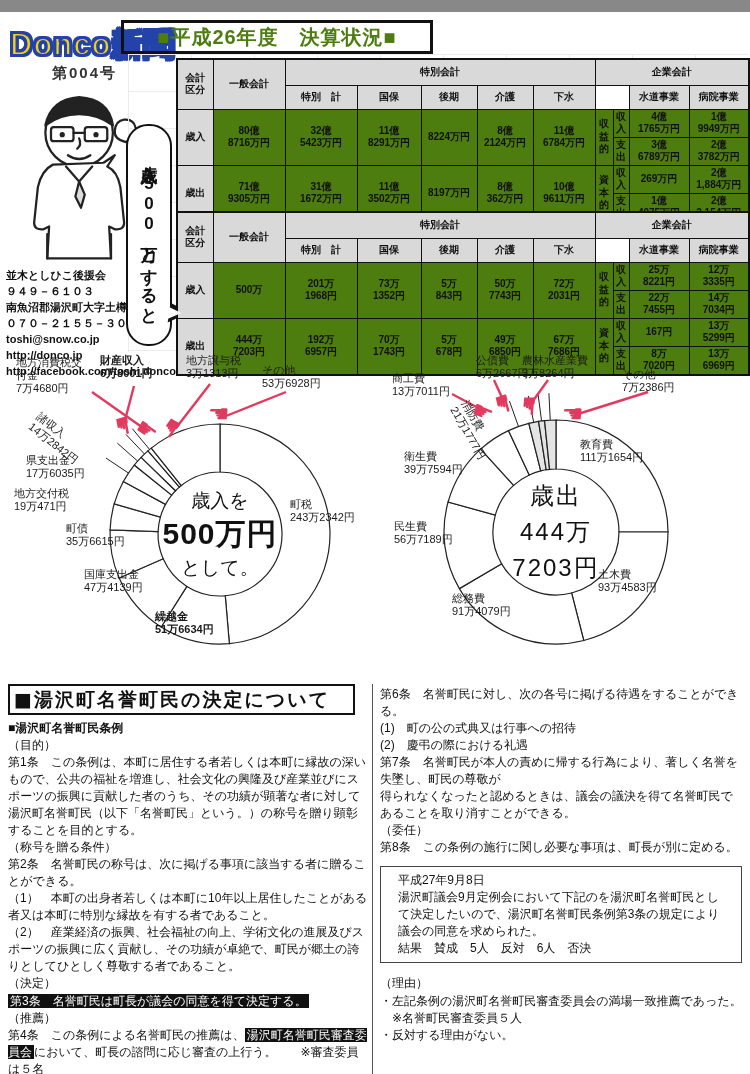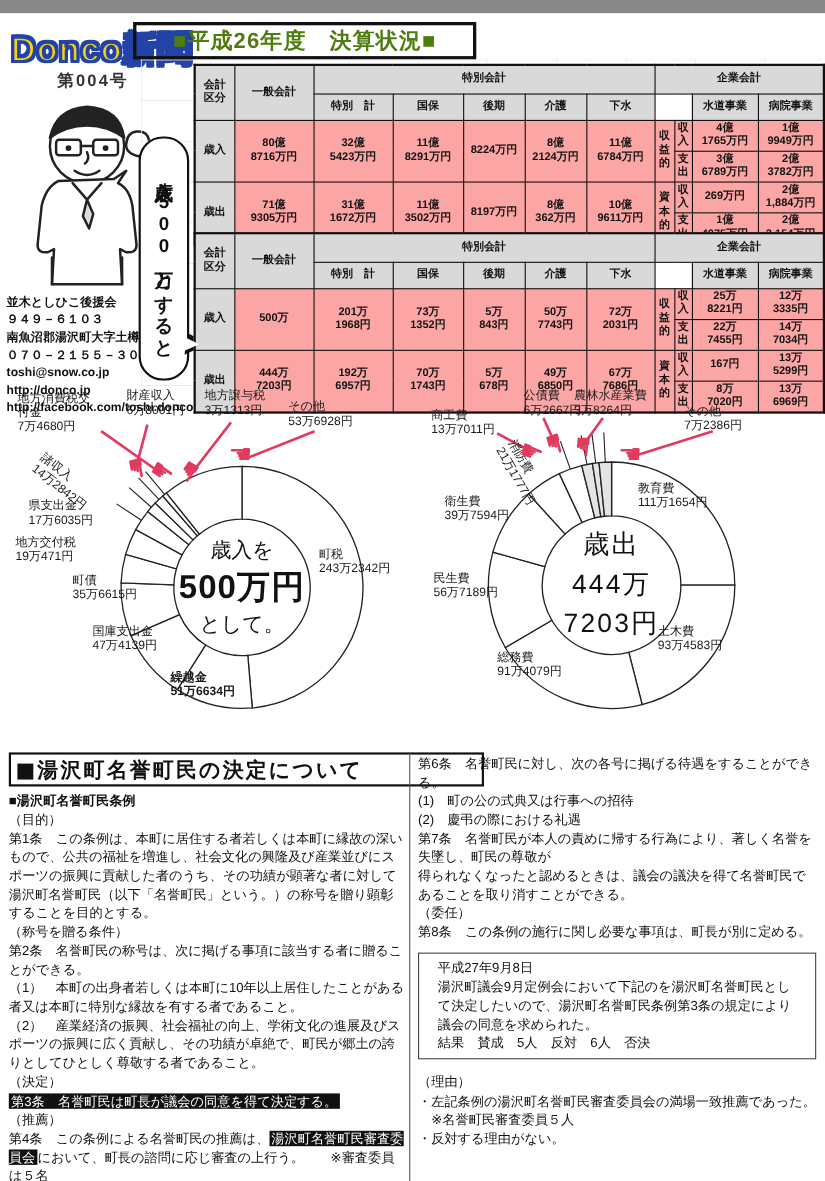--- a/index.html
+++ b/index.html
@@ -26,21 +26,21 @@
   
   .bubble { position:absolute; left:126px; top:112px; width:46px; height:222px; border:2.5px solid #111;
             border-radius:22px; background:#fff; display:flex; align-items:center; justify-content:center; }
   .bubble span { writing-mode:vertical-rl; text-orientation:upright; font-size:17px; font-weight:900; letter-spacing:1px; color:#111; }
   .bubble-tail { position:absolute; left:169px; top:292px; width:0; height:0;
                  border-top:7px solid transparent; border-bottom:13px solid transparent; border-left:20px solid #111; transform:rotate(8deg); }
   .bubble-tail-in { position:absolute; left:166px; top:295px; width:0; height:0;
                  border-top:5px solid transparent; border-bottom:9px solid transparent; border-left:15px solid #fff; transform:rotate(8deg); z-index:2; }
 
   
-  table.acct { position:absolute; left:176px; border-collapse:collapse; table-layout:fixed; background:#fca5a5;
+  table.acct { position:absolute; left:176px; border-collapse:collapse; table-layout:fixed; background:#4d7c0f;
                border:2.5px solid #111; font-size:10px; font-weight:700; color:#111; }
   table.acct td { border:1.3px solid #111; text-align:center; vertical-align:middle; white-space:pre-line; line-height:1.25; padding:1px 1px; }
   table.acct td.h { background:#d9d9d9; }
   table.acct td.w { background:#fff; }
   .t1 { top:46px; } .t2 { top:199px; }
   .rh1 { height:26px; } .rh2 { height:24px; } .rbody { height:22px; }
 
   
   .charts { position:absolute; left:0; top:338px; width:750px; height:330px; }
   .charts svg { position:absolute; left:0; top:0; }
@@ -50,21 +50,21 @@
   .rot38 { transform:rotate(38deg); transform-origin:left top; }
   .rot60 { transform:rotate(60deg); transform-origin:left top; }
   .ccenter { position:absolute; text-align:center; transform:translate(-50%,-50%); color:#111; }
   .ccenter .l0 { font-size:19px; font-weight:500; }
   .ccenter .l1 { font-size:30px; font-weight:900; letter-spacing:1px; }
   .ccenter .l2 { font-size:19px; font-weight:500; }
   .ccenter2 .l0,.ccenter2 .l1,.ccenter2 .l2 { font-size:24px; font-weight:400; line-height:1.5; letter-spacing:2px; }
   .hand { position:absolute; font-size:24px; color:#e23a5f; line-height:1; }
 
   
-  .article-title { position:absolute; left:8px; top:672px; width:432px; height:31px; border:2.5px solid #111;
+  .article-title { position:absolute; left:8px; top:672px; width:347px; height:31px; border:2.5px solid #111;
                    font-family:"DejaVu Serif","Liberation Serif",serif; font-size:19px; font-weight:700; letter-spacing:2px;
                    display:flex; align-items:center; padding-left:4px; color:#111; }
   .col { position:absolute; font-size:12px; line-height:1.42; color:#111; }
   .col-left { left:8px; top:708px; width:360px; }
   .col-right { left:380px; top:674px; width:362px; }
   .col p { white-space:pre-line; margin:0; }
   .col .bold { font-weight:700; }
   .hl { background:#111; color:#fff; padding:0 2px; }
   .divider { position:absolute; left:372px; top:672px; width:0; height:396px; border-left:1.5px solid #555; }
   .decision-box { border:1.5px solid #444; padding:5px 17px; margin-top:10px; }
@@ -351,21 +351,21 @@
         <span>17万6035円</span>
       </div>
     <div class="clabel rot38" style="left:42px; top:60px;">
         <span>諸収入</span>
         <span>14万2842円</span>
       </div>
     <div class="clabel" style="left:16px; top:6px;">
         <span class="wrapable">地方消費税交付金</span>
         <span>7万4680円</span>
       </div>
-    <div class="clabel" style="left:115px; top:4px;">
+    <div class="clabel" style="left:100px; top:4px;font-weight:bold;">
         <span>財産収入</span>
         <span>6万8001円</span>
       </div>
     <div class="clabel" style="left:186px; top:4px;">
         <span>地方譲与税</span>
         <span>3万1313円</span>
       </div>
     <div class="clabel" style="left:262px; top:14px;">
         <span>その他</span>
         <span>53万6928円</span>

